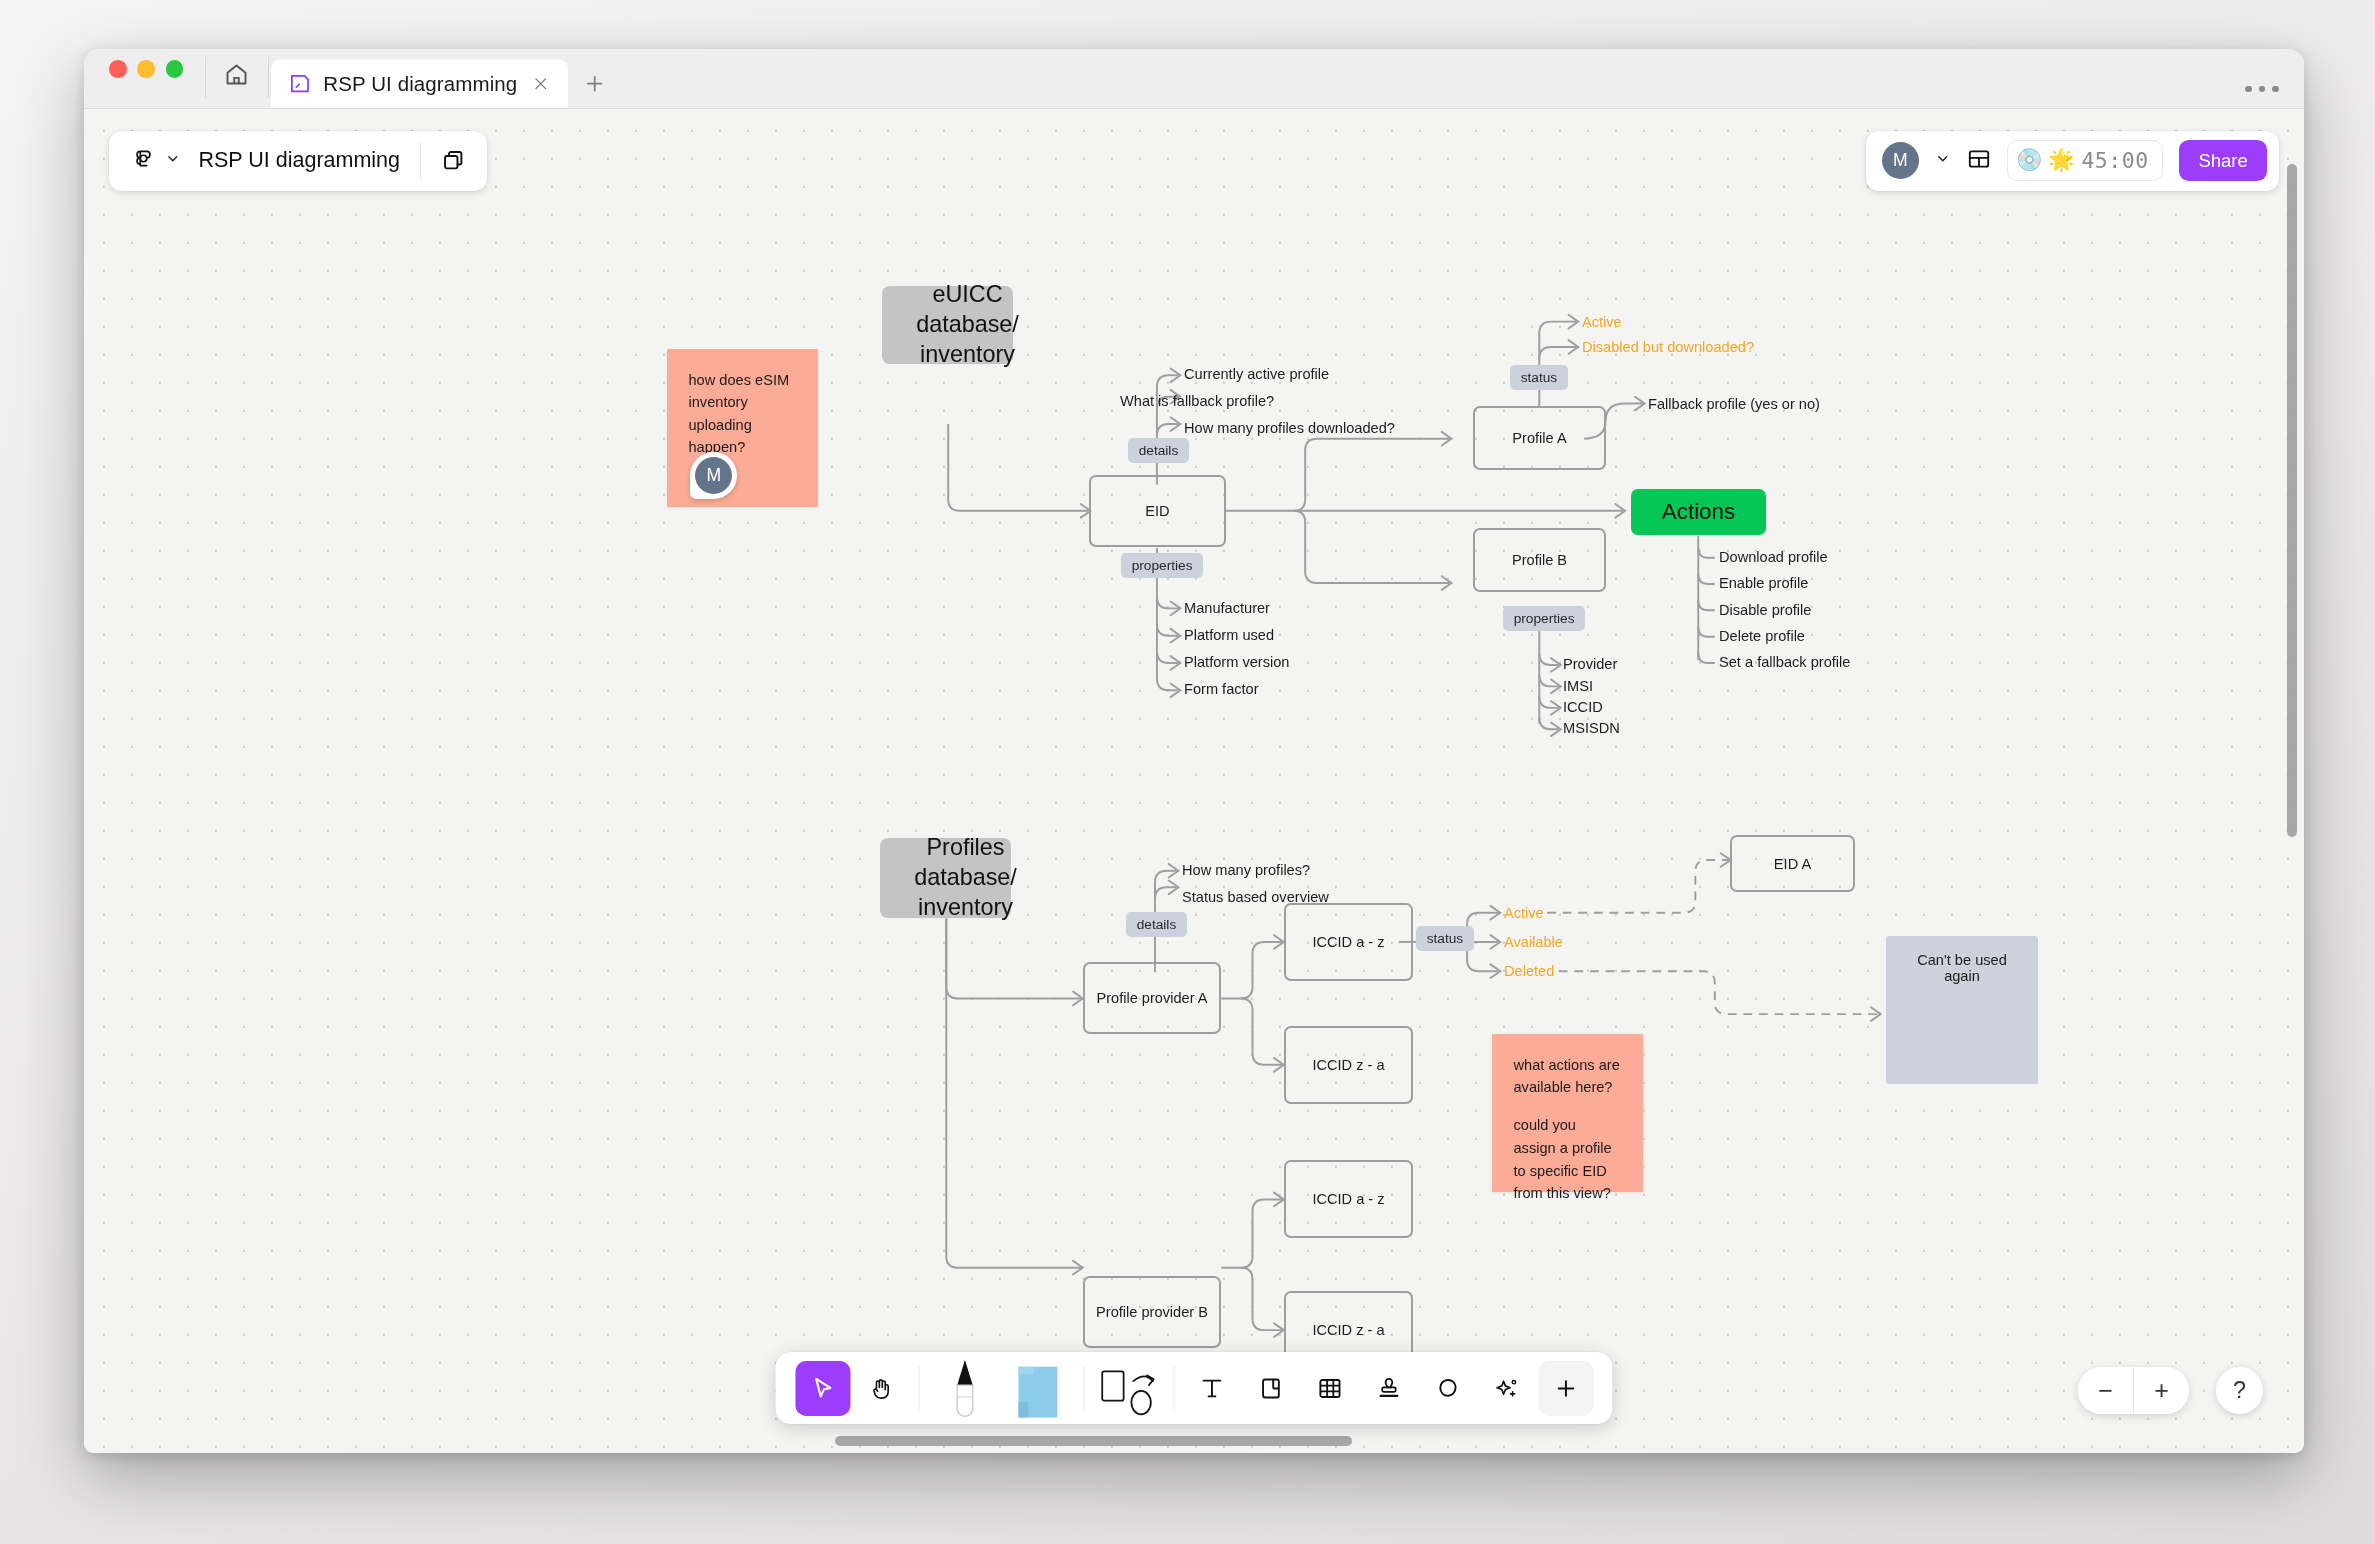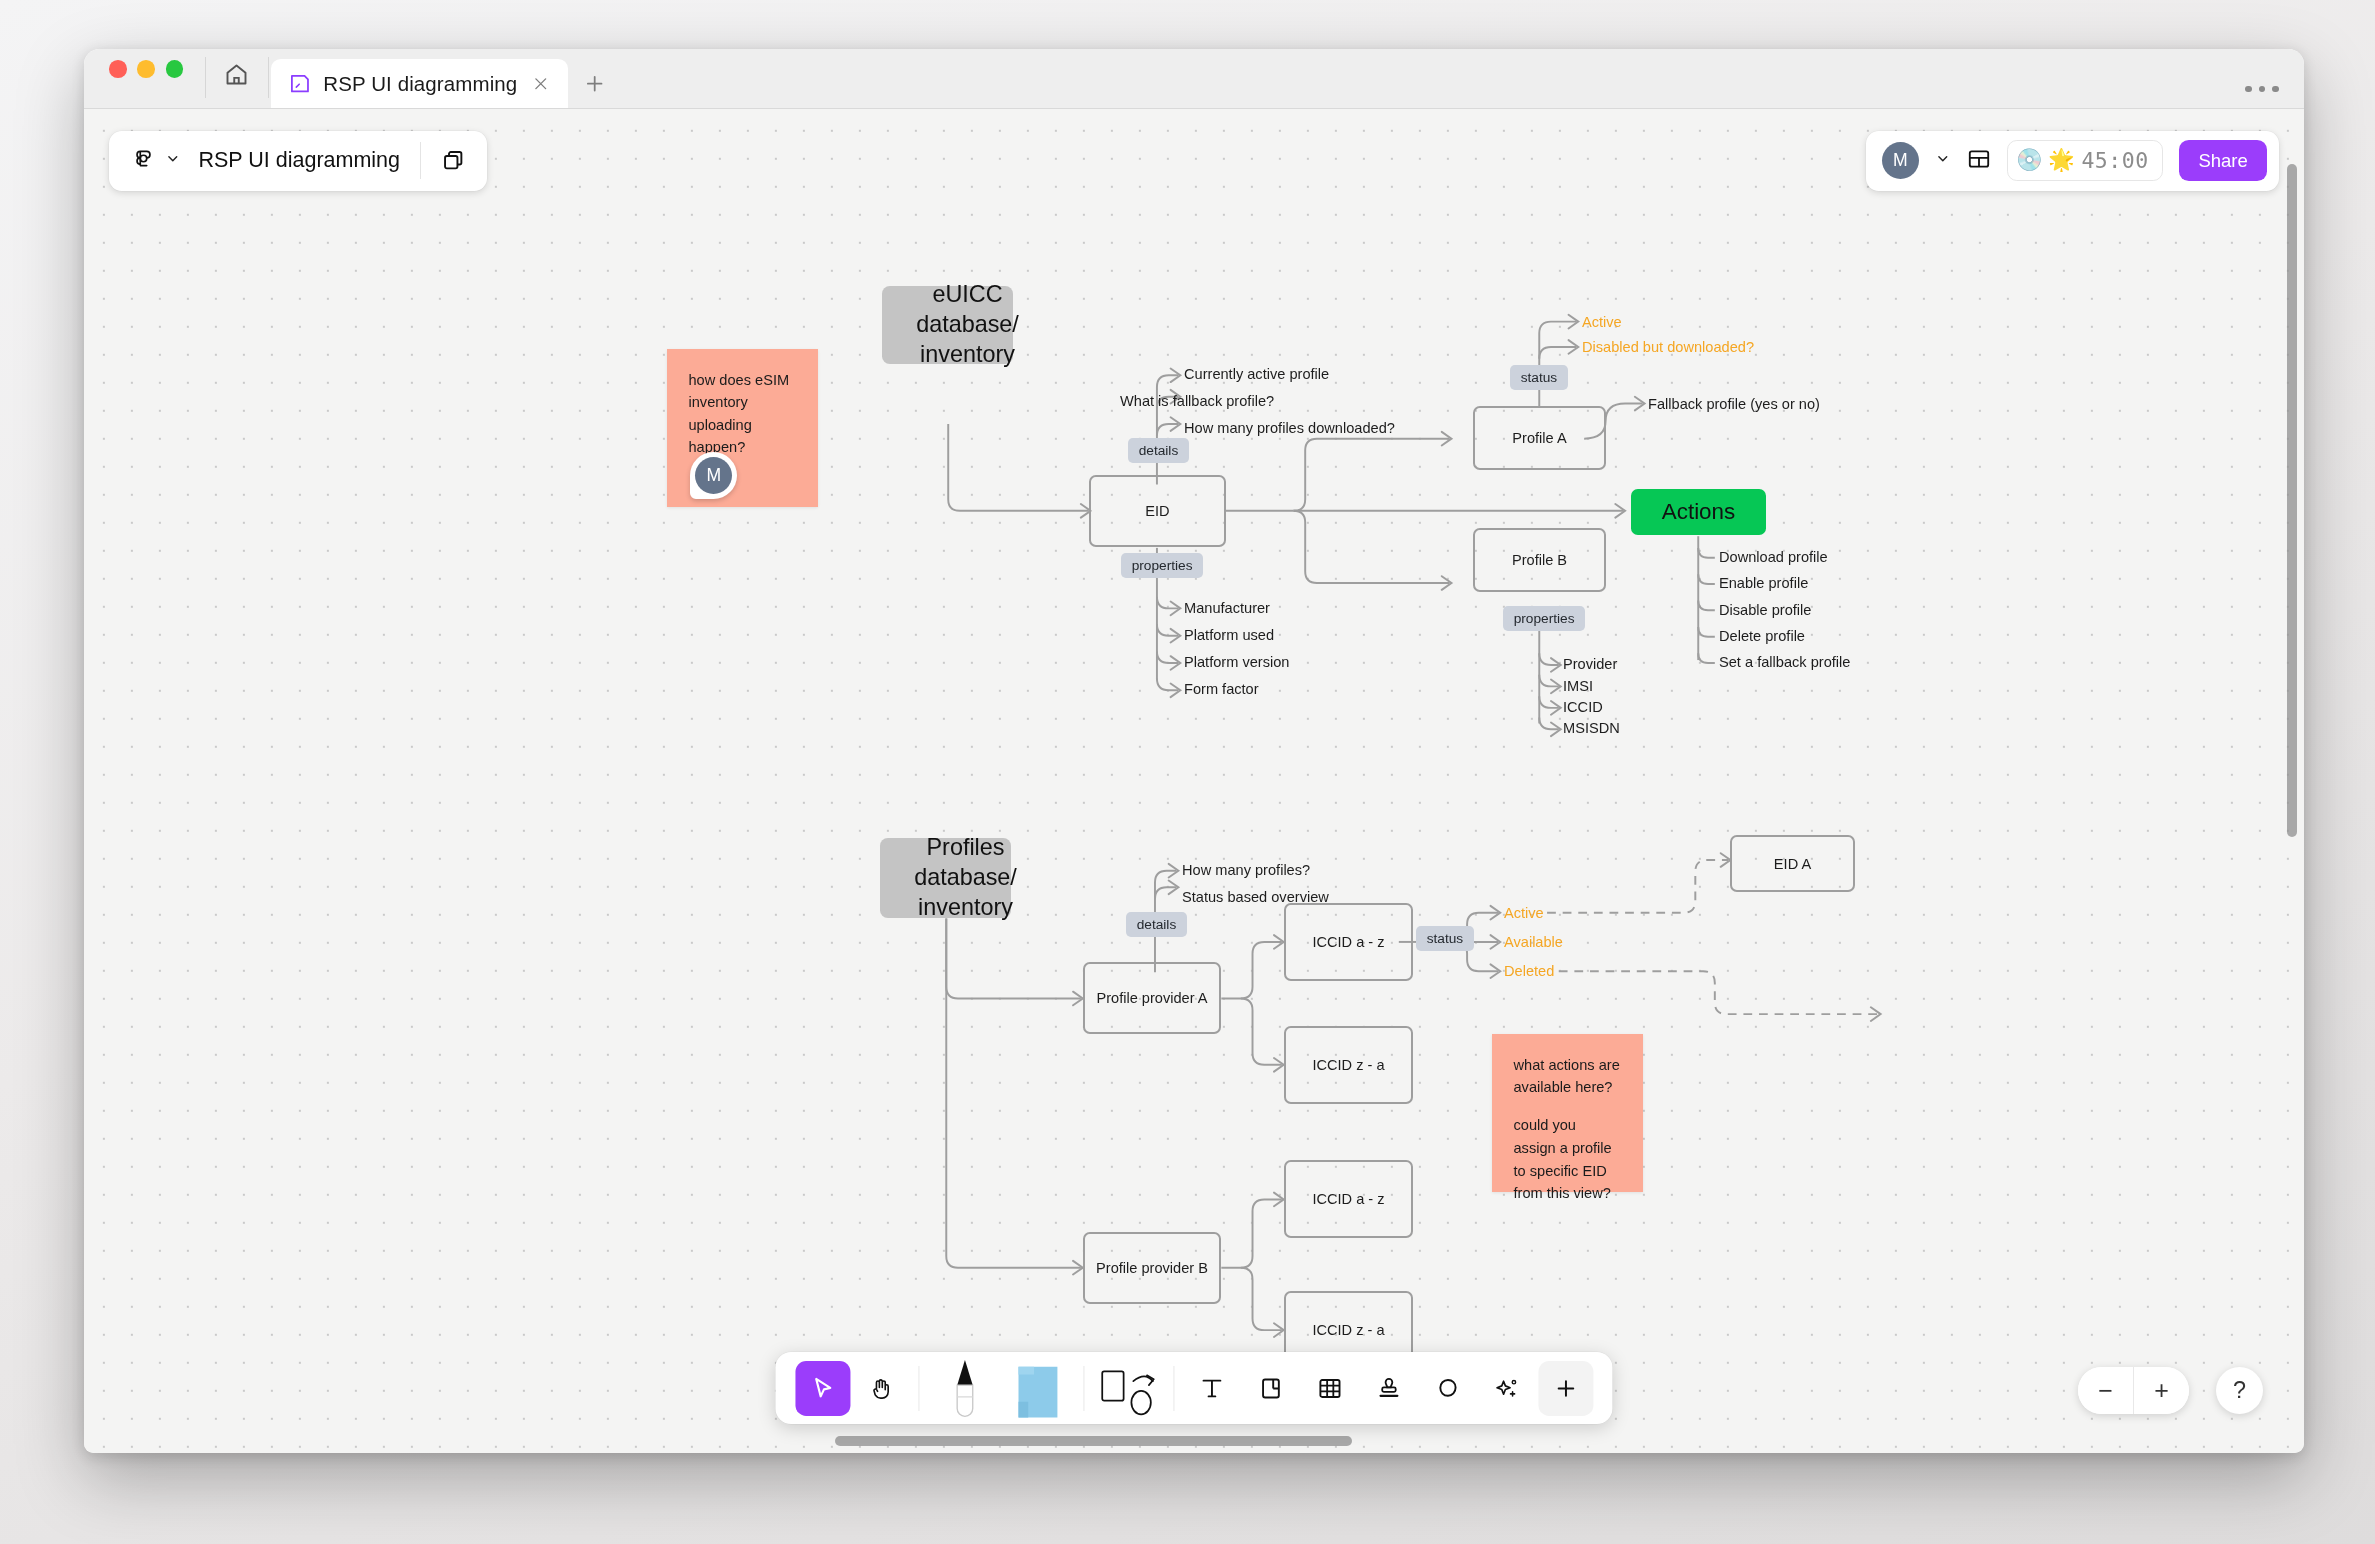--- a/index.html
+++ b/index.html
@@ -477,21 +477,21 @@
       <span>details</span>
     </div>
 
     <div class="leaf" style="left:1098px; top:753px;">How many profiles?</div>
     <div class="leaf" style="left:1098px; top:780px;">Status based overview</div>
 
     <div class="node" style="left:999px; top:853px; width:138px; height:72px;">
       <span>Profile provider A</span>
     </div>
 
-    <div class="node" style="left:999px; top:1123px; width:138px; height:72px;">
+    <div class="node" style="left:999px; top:1167px; width:138px; height:72px;">
       <span>Profile provider B</span>
     </div>
 
     <div class="node" style="left:1200px; top:794px; width:129px; height:78px;">
       <span>ICCID a - z</span>
     </div>
 
     <div class="node" style="left:1200px; top:917px; width:129px; height:78px;">
       <span>ICCID z - a</span>
     </div>
@@ -509,20 +509,23 @@
     </div>
 
     <div class="leaf orange" style="left:1420px; top:796px;">Active</div>
     <div class="leaf orange" style="left:1420px; top:825px;">Available</div>
     <div class="leaf orange" style="left:1420px; top:854px;">Deleted</div>
 
     <div class="node" style="left:1646px; top:726px; width:125px; height:57px;">
       <span>EID A</span>
     </div>
 
+    <div class="node grayfill" style="left:1802px; top:827px; width:152px; height:148px;">
+      <span>Can't be used again</span>
+    </div>
 
     <div class="filebar">
       <div class="fb-left">
         <span>
           <svg width="25" height="25" viewBox="0 0 24 24">
             <circle cx="12" cy="12" r="3.1" fill="none" stroke="#111" stroke-width="1.6"></circle>
             <path d="M8.9 5.2h6.2M8.9 18.8h6.2M8.9 5.2a3.1 3.1 0 000 6.2M15.1 5.2a3.1 3.1 0 010 6.2M8.9 11.4a3.1 3.1 0 000 6.2M8.9 5.2v13.6" fill="none" stroke="#111" stroke-width="1.6" stroke-linecap="round"></path>
           </svg>
         </span>
         <span>

